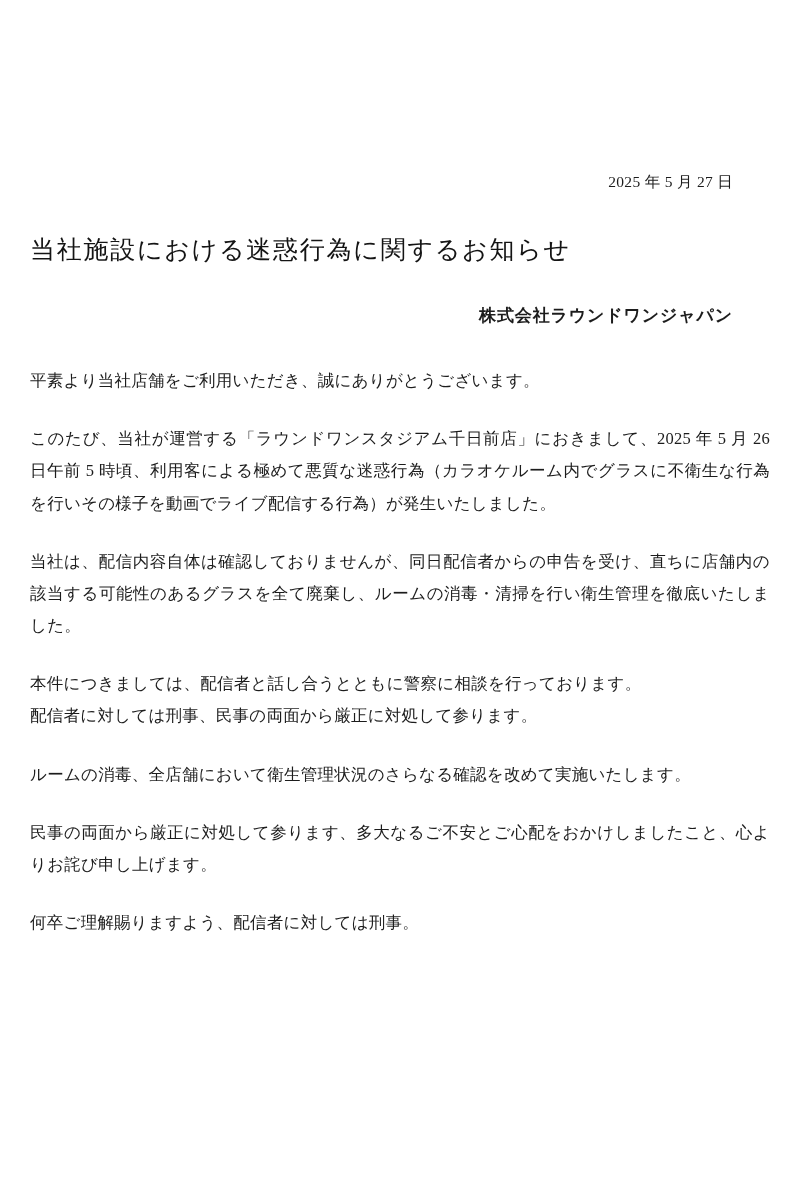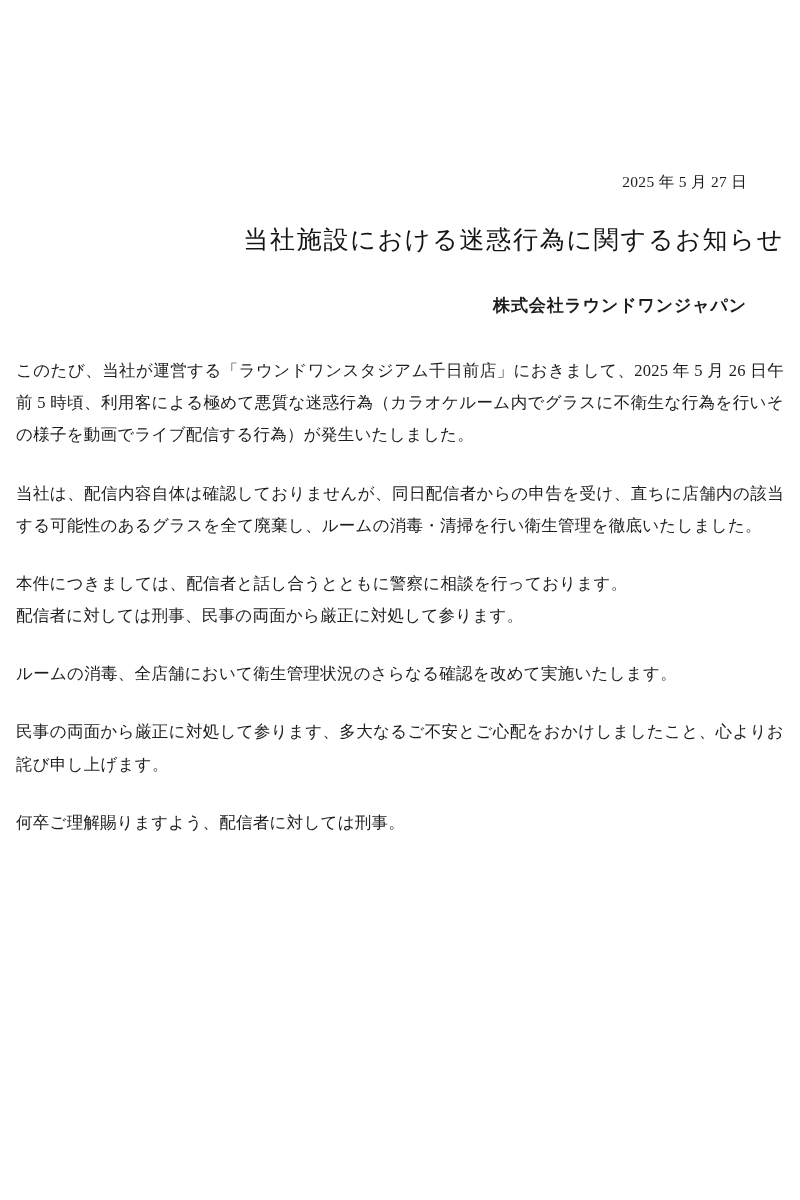--- a/index.html
+++ b/index.html
@@ -12,37 +12,37 @@
     height: 1200px;
     font-family: "Liberation Serif", "DejaVu Serif", serif;
     color: #1c1c1c;
     position: relative;
     overflow: hidden;
   }
   .page {
     width: 800px;
     height: 1200px;
     box-sizing: border-box;
-    padding: 0 16px;
+    padding: 0 30px;
     background: #ffffff;
     position: relative;
   }
   .date-line {
     text-align: right;
     font-size: 15.5px;
     letter-spacing: 0.02em;
     padding-top: 172px;
     padding-right: 37px;
     color: #1c1c1c;
   }
   .doc-title {
-    text-align: right;
+    text-align: left;
     font-size: 25px;
     letter-spacing: 0.07em;
-    margin-top: 30px;
+    margin-top: 40px;
     color: #141414;
     font-weight: 400;
   }
   .issuer {
     text-align: right;
     font-size: 17px;
     letter-spacing: 0.05em;
     margin-top: 38px;
     padding-right: 37px;
     color: #1c1c1c;
@@ -70,20 +70,21 @@
 
 <div class="page">
 
   <div class="date-line">2025 年 5 月 27 日</div>
 
   <h1 class="doc-title">当社施設における迷惑行為に関するお知らせ</h1>
 
   <div class="issuer">株式会社ラウンドワンジャパン</div>
 
   <div class="body-block">
+    <p class="para">平素より当社店舗をご利用いただき、誠にありがとうございます。</p>
     <p class="para">このたび、当社が運営する「ラウンドワンスタジアム千日前店」におきまして、2025 年 5 月 26 日午前 5 時頃、利用客による極めて悪質な迷惑行為（カラオケルーム内でグラスに不衛生な行為を行いその様子を動画でライブ配信する行為）が発生いたしました。</p>
     <p class="para">当社は、配信内容自体は確認しておりませんが、同日配信者からの申告を受け、直ちに店舗内の該当する可能性のあるグラスを全て廃棄し、ルームの消毒・清掃を行い衛生管理を徹底いたしました。</p>
     <p class="para" style="white-space: pre-line;">本件につきましては、配信者と話し合うとともに警察に相談を行っております。
 配信者に対しては刑事、民事の両面から厳正に対処して参ります。</p>
     <p class="para">ルームの消毒、全店舗において衛生管理状況のさらなる確認を改めて実施いたします。</p>
     <p class="para">民事の両面から厳正に対処して参ります、多大なるご不安とご心配をおかけしましたこと、心よりお詫び申し上げます。</p>
     <p class="para">何卒ご理解賜りますよう、配信者に対しては刑事。</p>
   </div>
 
 </div>

